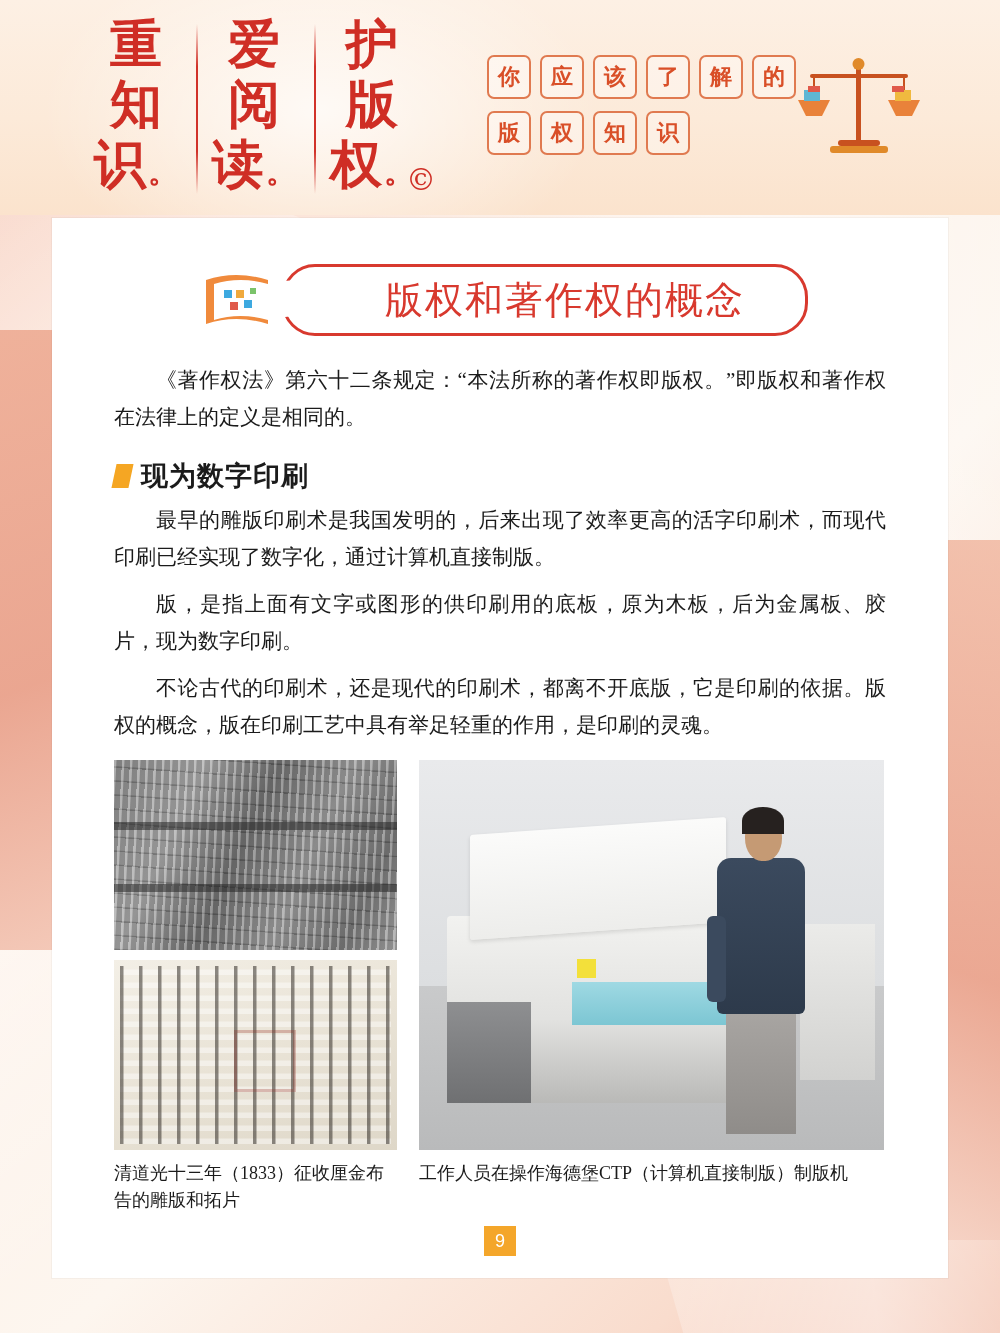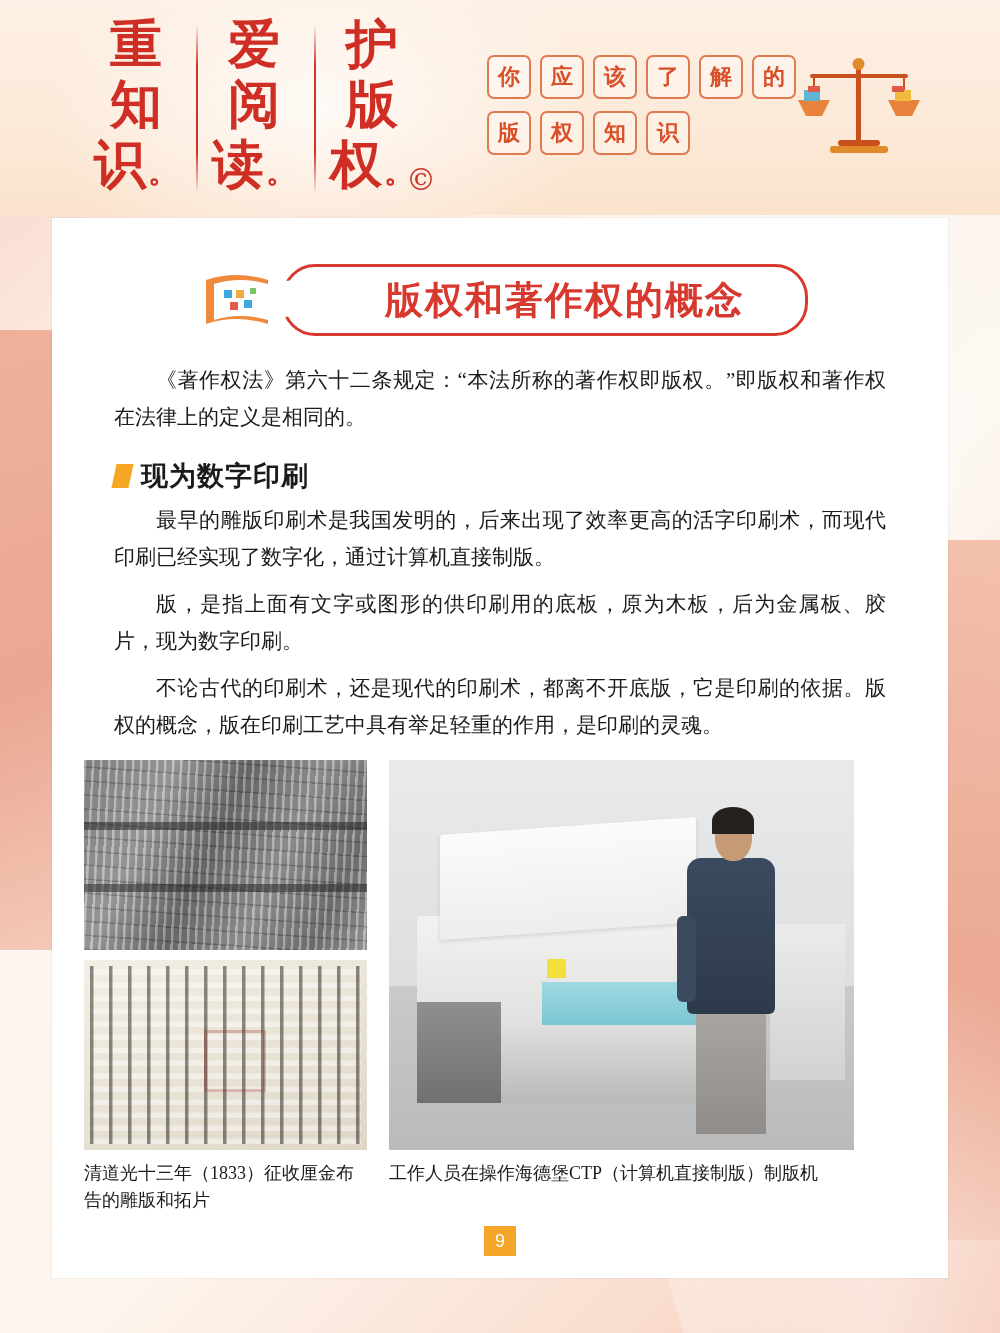--- a/index.html
+++ b/index.html
@@ -166,21 +166,21 @@
     width: 520px; height: 66px;
     border: 3px solid #d8392e;
     border-radius: 33px;
     background: #ffffff;
     display: flex;
     align-items: center;
     justify-content: center;
   }
   .heading-text {
     font-family: "DejaVu Serif", "Liberation Serif", serif;
-    font-weight: 700;
+    font-weight: 400;
     font-size: 38px;
     color: #d8392e;
     letter-spacing: 2px;
     padding-left: 40px;
   }
   .book-icon {
     position: absolute;
     left: 10px; top: 2px;
     width: 150px; height: 66px;
   }
@@ -216,21 +216,21 @@
     font-weight: 700;
     font-size: 27px;
     color: #1b1b1b;
     letter-spacing: 1px;
   }
 
   
   .figures {
     display: flex;
     gap: 22px;
-    padding: 0 32px;
+    padding: 0 62px;
     margin-top: 16px;
   }
   .fig-left { width: 283px; }
   .fig-right { width: 465px; }
 
   .img-box {
     width: 100%;
     position: relative;
     overflow: hidden;
     background: #ddd;

